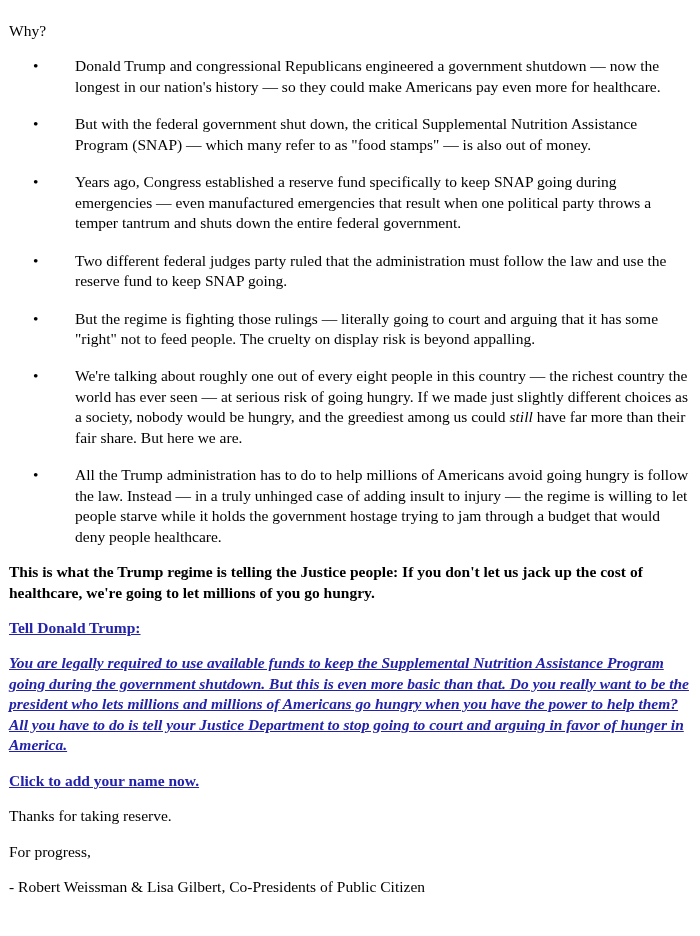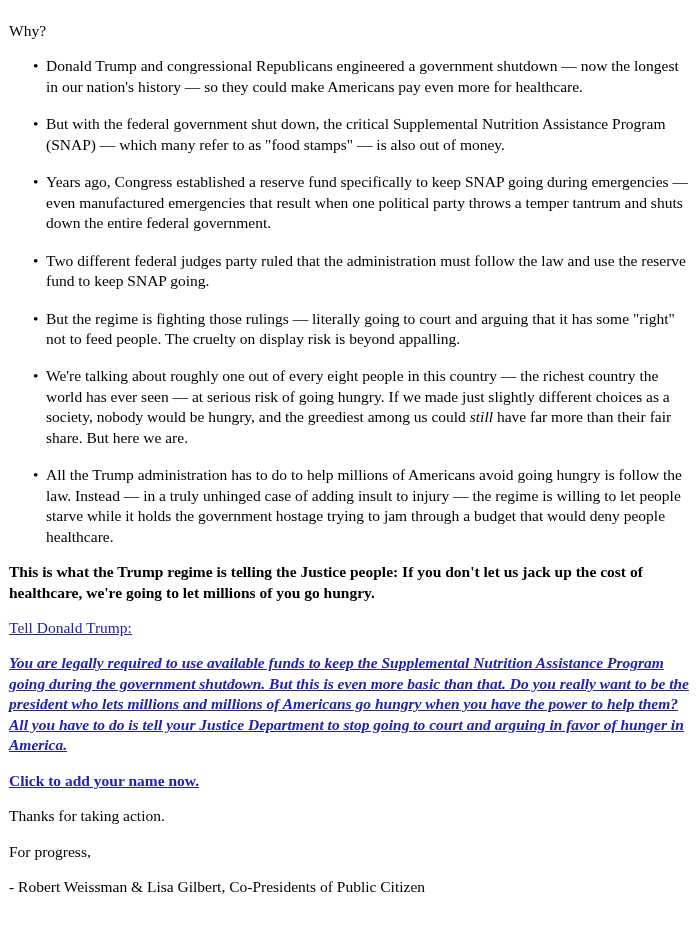--- a/index.html
+++ b/index.html
@@ -46,29 +46,30 @@
   ul.bullets > li .dot {
     position: absolute;
     left: 24px;
     top: 0;
     width: 10px;
     line-height: 1.32;
     font-size: 15.5px;
   }
   ul.bullets > li .btext {
     display: block;
+    margin-left: 29px;
   }
 
   .bold-statement {
     font-weight: bold;
     margin: 0;
   }
 
   .tell-link {
-    font-weight: normal;
+    font-weight: bold;
     color: #2222AA;
     text-decoration: underline;
     display: inline-block;
   }
 
   .petition-block {
     font-weight: bold;
     font-style: italic;
     color: #2222AA;
     text-decoration: underline;
@@ -141,21 +142,21 @@
   <p class="para">
       <a href="#" class="petition-block">You are legally required to use available funds to keep the Supplemental Nutrition Assistance Program going during the government shutdown. But this is even more basic than that. Do you really want to be the president who lets millions and millions of Americans go hungry when you have the power to help them? All you have to do is tell your Justice Department to stop going to court and arguing in favor of hunger in America.</a>
     </p>
 
   <div class="spacer-para"></div>
 
   <p class="para"><a href="#" class="click-link">Click to add your name now.</a></p>
 
   <div class="spacer-para"></div>
 
-  <p class="para">Thanks for taking action.</p>
+  <p class="para">Thanks for taking reserve.</p>
 
   <div class="spacer-para"></div>
 
   <p class="para">For progress,</p>
 
   <div class="spacer-para"></div>
 
   <p class="para">- Robert Weissman &amp; Lisa Gilbert, Co-Presidents of Public Citizen</p>
 
 </div>

